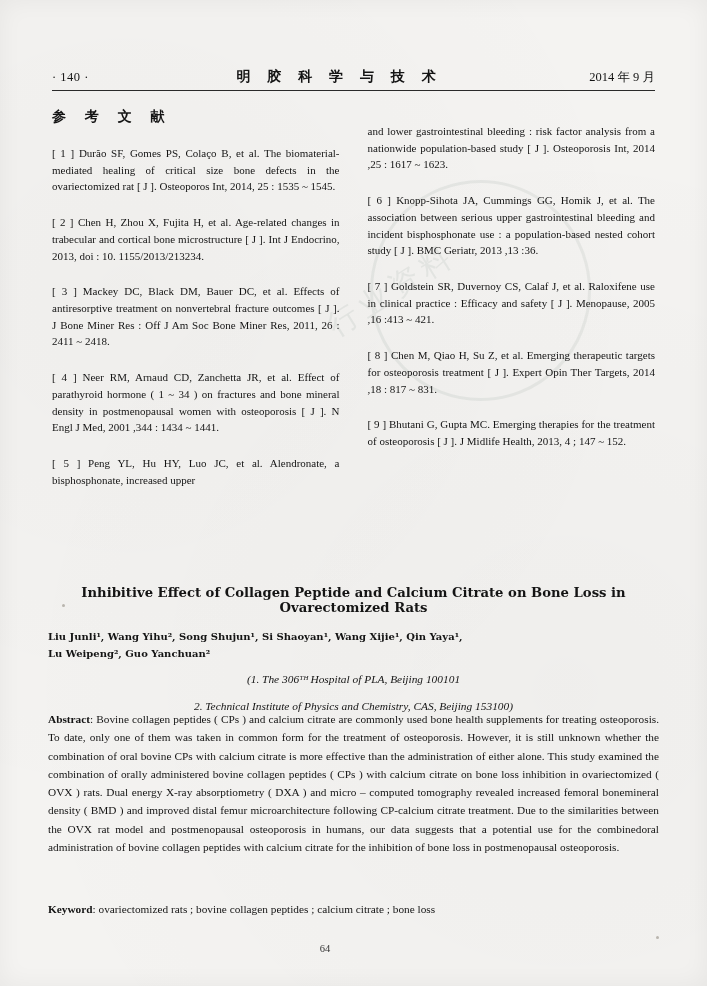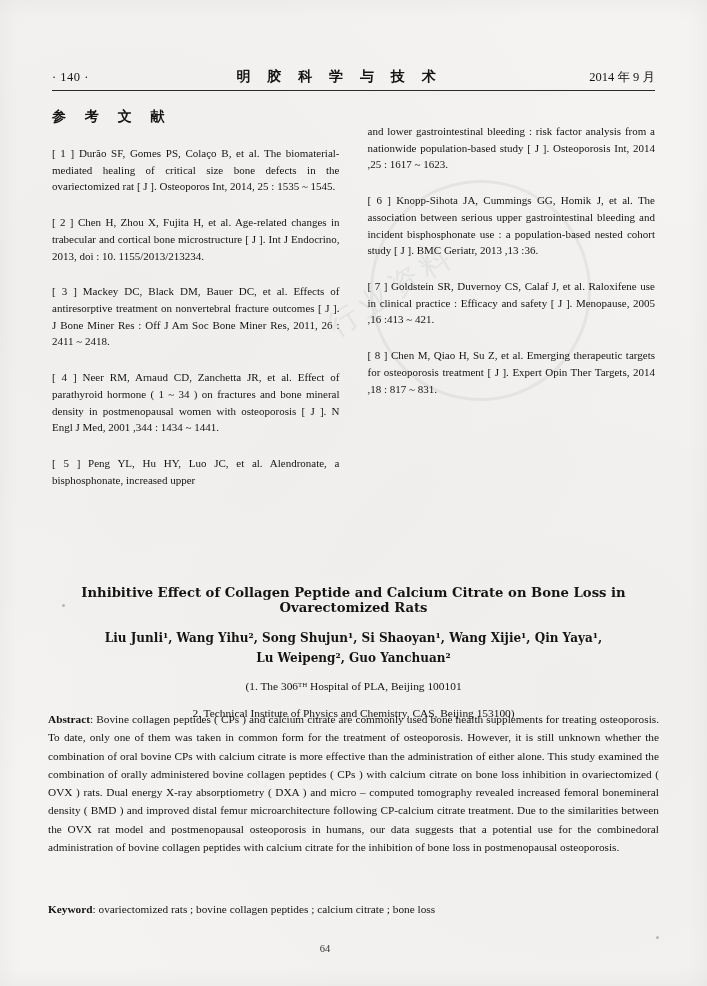--- a/index.html
+++ b/index.html
@@ -104,31 +104,32 @@
   }
   .art-title {
     text-align: center;
     font-family: "DejaVu Serif", serif;
     font-weight: 700;
     font-size: 13.2px;
     letter-spacing: 0px;
     margin-bottom: 14px;
   }
   .authors {
-    text-align: center;
-    font-size: 12px;
+    text-align: left;
+    font-size: 10px;
     line-height: 1.65;
     font-weight: 600;
     font-family: "DejaVu Serif", serif;
   }
   .affil {
     text-align: center;
     font-size: 11.4px;
     line-height: 1.7;
     margin-top: 8px;
+    font-style: italic;
   }
   .abstract {
     position: absolute;
     top: 710px;
     left: 48px;
     width: 611px;
     font-size: 11.3px;
     line-height: 1.62;
     text-align: justify;
   }
@@ -222,20 +223,21 @@
         <div class="ref">[ 2 ] Chen H, Zhou X, Fujita H, et al. Age-related changes in trabecular and cortical bone microstructure [ J ]. Int J Endocrino, 2013, doi : 10. 1155/2013/213234.</div>
         <div class="ref">[ 3 ] Mackey DC, Black DM, Bauer DC, et al. Effects of antiresorptive treatment on nonvertebral fracture outcomes [ J ]. J Bone Miner Res : Off J Am Soc Bone Miner Res, 2011, 26 : 2411 ~ 2418.</div>
         <div class="ref">[ 4 ] Neer RM, Arnaud CD, Zanchetta JR, et al. Effect of parathyroid hormone ( 1 ~ 34 ) on fractures and bone mineral density in postmenopausal women with osteoporosis [ J ]. N Engl J Med, 2001 ,344 : 1434 ~ 1441.</div>
         <div class="ref">[ 5 ] Peng YL, Hu HY, Luo JC, et al. Alendronate, a bisphosphonate, increased upper</div>
       </div>
       <div class="col">
         <div class="ref">and lower gastrointestinal bleeding : risk factor analysis from a nationwide population-based study [ J ]. Osteoporosis Int, 2014 ,25 : 1617 ~ 1623.</div>
         <div class="ref">[ 6 ] Knopp-Sihota JA, Cummings GG, Homik J, et al. The association between serious upper gastrointestinal bleeding and incident bisphosphonate use : a population-based nested cohort study [ J ]. BMC Geriatr, 2013 ,13 :36.</div>
         <div class="ref">[ 7 ] Goldstein SR, Duvernoy CS, Calaf J, et al. Raloxifene use in clinical practice : Efficacy and safety [ J ]. Menopause, 2005 ,16 :413 ~ 421.</div>
         <div class="ref">[ 8 ] Chen M, Qiao H, Su Z, et al. Emerging therapeutic targets for osteoporosis treatment [ J ]. Expert Opin Ther Targets, 2014 ,18 : 817 ~ 831.</div>
+        <div class="ref">[ 9 ] Bhutani G, Gupta MC. Emerging therapies for the treatment of osteoporosis [ J ]. J Midlife Health, 2013, 4 ; 147 ~ 152.</div>
       </div>
     </div>
   </div>
 
   <div class="article">
     <div class="art-title">Inhibitive Effect of Collagen Peptide and Calcium Citrate on Bone Loss in Ovarectomized Rats</div>
     <div class="authors">Liu Junli¹, Wang Yihu², Song Shujun¹, Si Shaoyan¹, Wang Xijie¹, Qin Yaya¹,</div>
     <div class="authors">Lu Weipeng², Guo Yanchuan²</div>
     <div class="affil">(1. The 306ᵀᴴ Hospital of PLA, Beijing 100101</div>
     <div class="affil">2. Technical Institute of Physics and Chemistry, CAS, Beijing 153100)</div>

